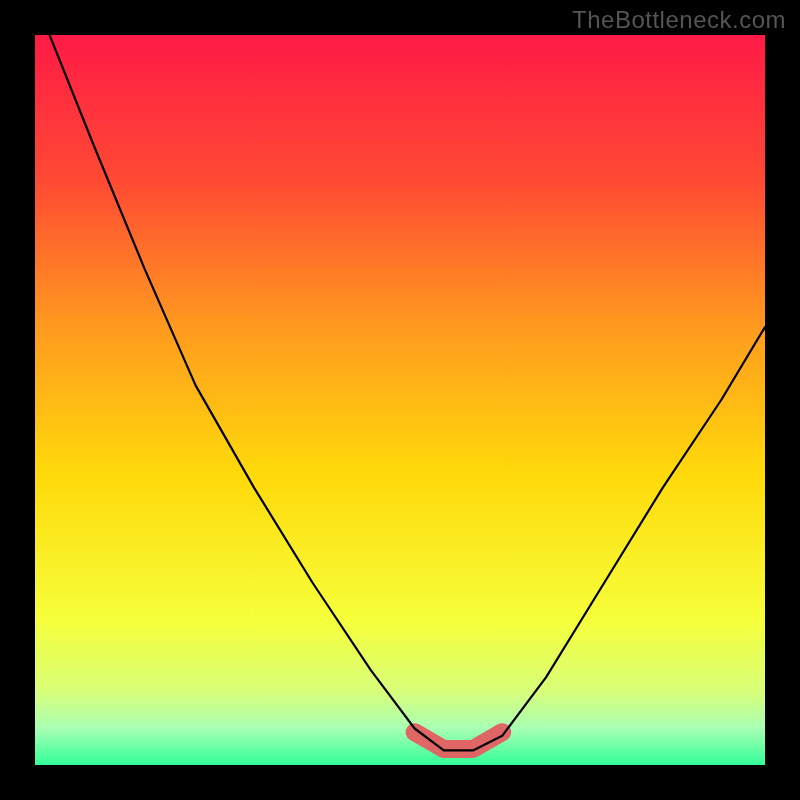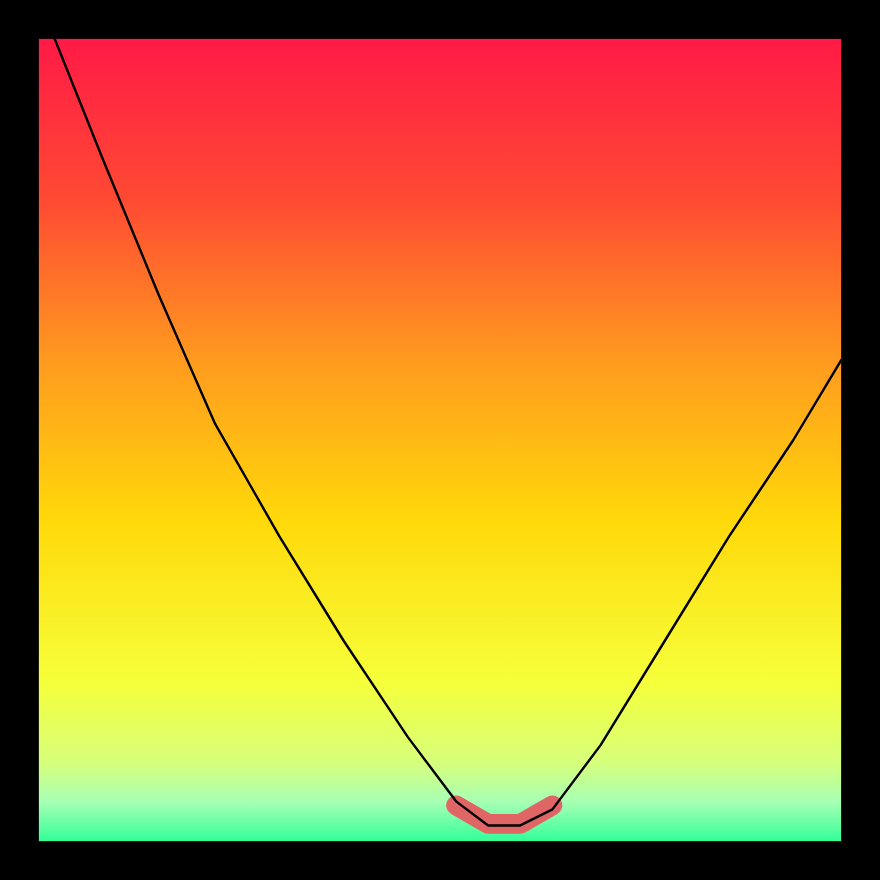--- a/index.html
+++ b/index.html
@@ -52,20 +52,21 @@
     stroke: #e06666;
     stroke-width: 18;
     stroke-linecap: round;
     stroke-linejoin: round;
   }
 </style>
 </head>
 <body>
 
 <div class="frame">
+  <div class="watermark">TheBottleneck.com</div>
 
   <div class="plot-area">
     <svg class="plot-svg" viewBox="0 0 730 730" preserveAspectRatio="none">
       <defs>
         <linearGradient id="bg-grad" x1="0" y1="0" x2="0" y2="1">
             <stop offset="0.0%" stop-color="#ff1a46"></stop>
             <stop offset="20.0%" stop-color="#ff4a33"></stop>
             <stop offset="40.0%" stop-color="#ff9a1f"></stop>
             <stop offset="60.0%" stop-color="#ffd90a"></stop>
             <stop offset="80.0%" stop-color="#f6ff3a"></stop>

